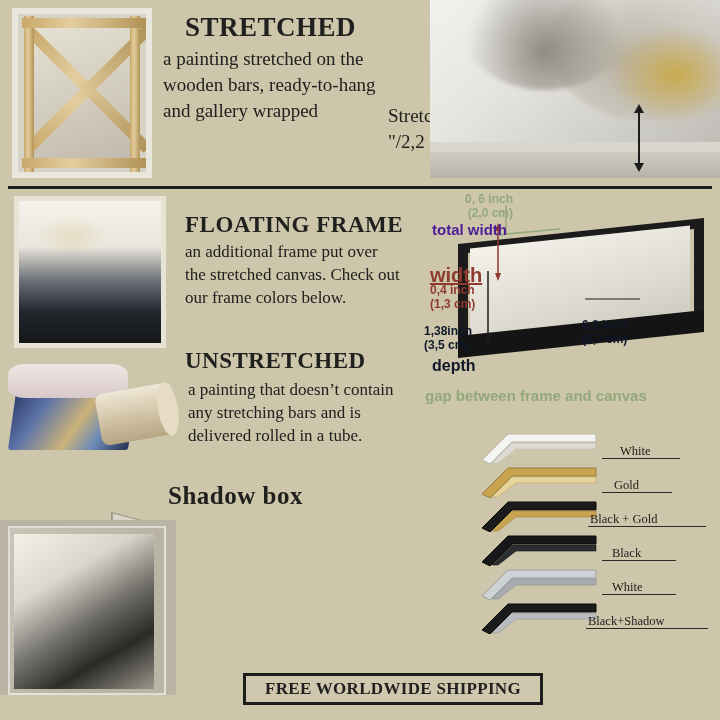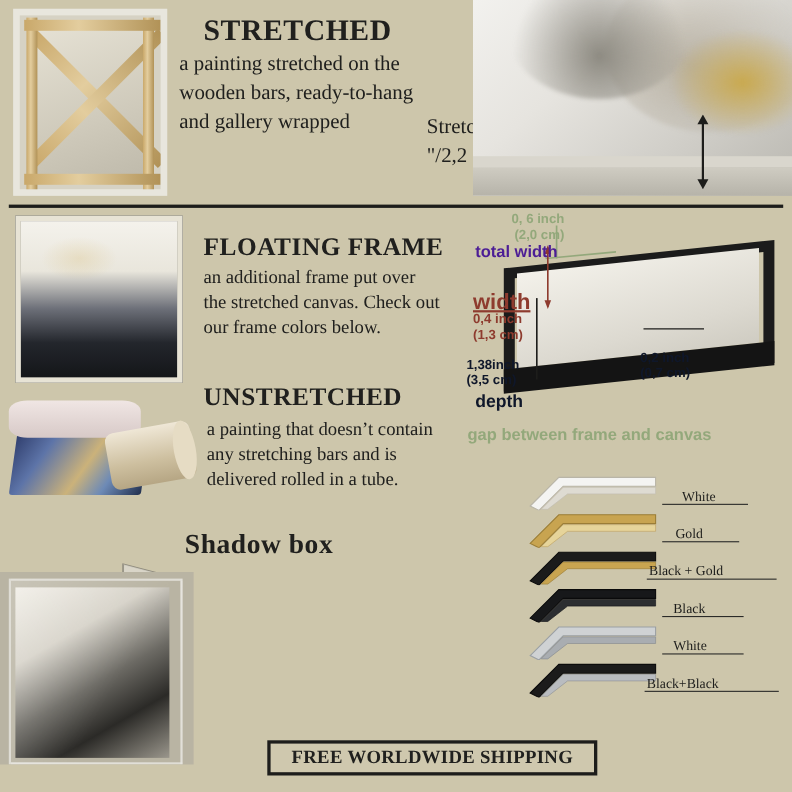--- a/index.html
+++ b/index.html
@@ -380,20 +380,20 @@
     <div class="sample-line" style="left:124px;top:164px;width:74px;"></div>
     <div class="sample-label" style="left:134px;top:150px;">White</div>
 
     <div class="sample" style="top:170px;">
       <svg viewBox="0 0 120 34" style="width:120px;height:34px;">
         <polygon points="4,30 30,4 118,4 118,12 34,12 12,34" fill="#1b1b1b" stroke="#0c0c0c" stroke-width="1"></polygon>
         <polygon points="14,33 34,13 118,13 118,19 38,19 20,33" fill="#b9bcc0" stroke="#8f9296" stroke-width=".6"></polygon>
       </svg>
     </div>
     <div class="sample-line" style="left:108px;top:198px;width:122px;"></div>
-    <div class="sample-label" style="left:110px;top:184px;">Black+Black</div>
+    <div class="sample-label" style="left:110px;top:184px;">Black+Shadow</div>
   </div>
 
   <div class="abs banner">
     <span>FREE WORLDWIDE SHIPPING</span>
   </div>
 
 </div>
 
 </body></html>

